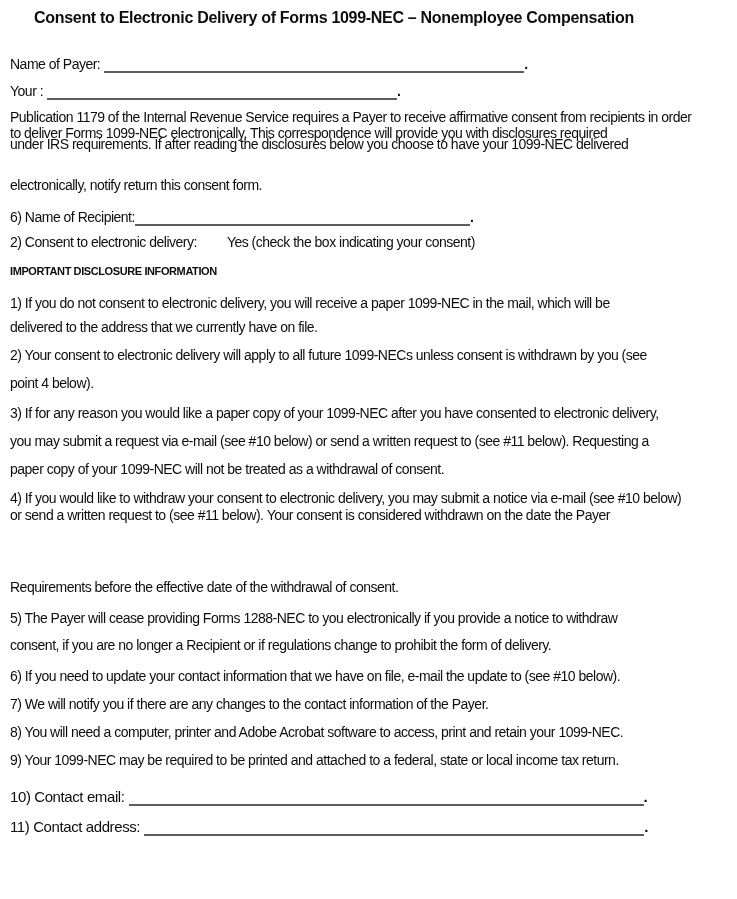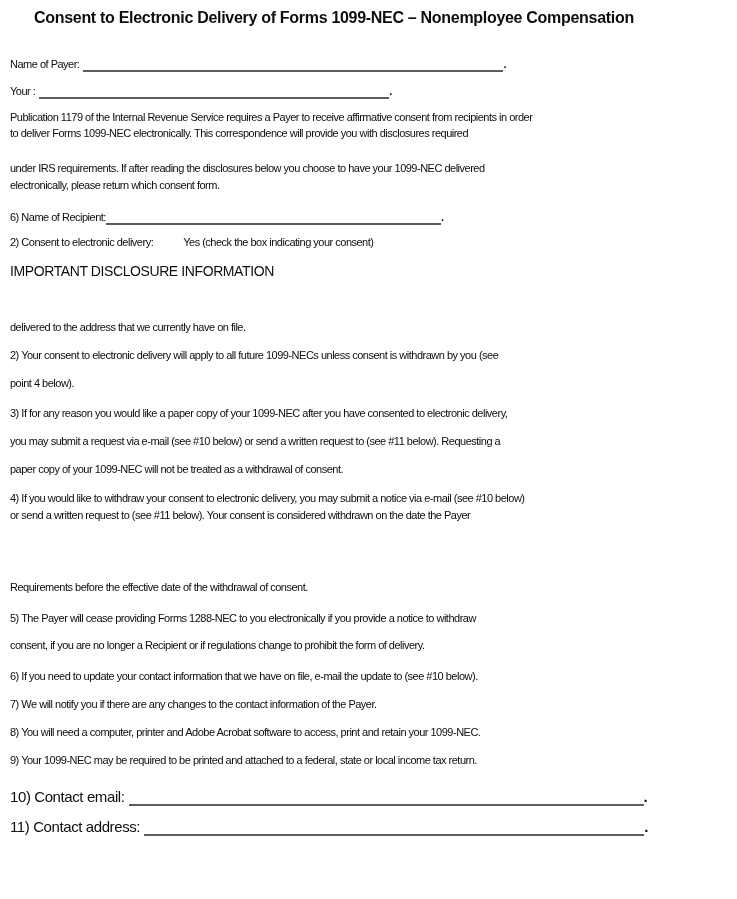--- a/index.html
+++ b/index.html
@@ -12,23 +12,23 @@
     overflow:hidden;
     box-sizing:border-box;
   }
   .abs { position:absolute; left:10px; white-space:nowrap; }
   .title {
     left:34px;
     font-size:16px; font-weight:700; letter-spacing:-0.3px;
     line-height:20px;
   }
   .ln {
-    font-size:11px; letter-spacing:-0.5px; line-height:16px; font-weight:400;
+    font-size:14px; letter-spacing:-0.5px; line-height:16px; font-weight:400;
   }
-  .heading { font-weight:400; font-size:14px; letter-spacing:-0.4px; }
+  .heading { font-weight:700; font-size:11px; letter-spacing:-0.4px; }
   .contact-ln { font-size:15px; letter-spacing:-0.4px; line-height:18px; }
   .blank {
     display:inline-block;
     border-bottom:2px solid #5c5c5c;
     height:11px;
     vertical-align:-4px;
     margin-left:4px;
   }
   .blank.payer   { width:420px; }
   .blank.dear    { width:350px; }
@@ -48,33 +48,34 @@
   <div class="abs ln" style="top:56px">
     <span>Name of Payer:</span><span class="blank payer"></span><span class="term">.</span>
   </div>
 
   <div class="abs ln" style="top:83px">
     <span>Your :</span><span class="blank dear"></span><span class="term">.</span>
   </div>
 
   <div class="abs ln" style="top:109px">Publication 1179 of the Internal Revenue Service requires a Payer to receive affirmative consent from recipients in order</div>
   <div class="abs ln" style="top:125px">to deliver Forms 1099-NEC electronically. This correspondence will provide you with disclosures required</div>
-  <div class="abs ln" style="top:160px">under IRS requirements. If after reading the disclosures below you choose to have your 1099-NEC delivered</div>
-  <div class="abs ln" style="top:177px">electronically, please return which consent form.</div>
+  <div class="abs ln" style="top:136px">under IRS requirements. If after reading the disclosures below you choose to have your 1099-NEC delivered</div>
+  <div class="abs ln" style="top:177px">electronically, notify return this consent form.</div>
 
   <div class="abs ln" style="top:209px">
     <span>6) Name of Recipient:</span><span class="blank recip"></span><span class="term">.</span>
   </div>
 
   <div class="abs ln" style="top:234px">
     <span>2) Consent to electronic delivery:</span><span class="gap30"></span><span>Yes (check the box indicating your consent)</span>
   </div>
 
   <div class="abs ln heading" style="top:263px">IMPORTANT DISCLOSURE INFORMATION</div>
 
+  <div class="abs ln" style="top:295px">1) If you do not consent to electronic delivery, you will receive a paper 1099-NEC in the mail, which will be</div>
   <div class="abs ln" style="top:319px">delivered to the address that we currently have on file.</div>
   <div class="abs ln" style="top:347px">2) Your consent to electronic delivery will apply to all future 1099-NECs unless consent is withdrawn by you (see</div>
   <div class="abs ln" style="top:375px">point 4 below).</div>
   <div class="abs ln" style="top:405px">3) If for any reason you would like a paper copy of your 1099-NEC after you have consented to electronic delivery,</div>
   <div class="abs ln" style="top:433px">you may submit a request via e-mail (see #10 below) or send a written request to (see #11 below). Requesting a</div>
   <div class="abs ln" style="top:461px">paper copy of your 1099-NEC will not be treated as a withdrawal of consent.</div>
   <div class="abs ln" style="top:490px">4) If you would like to withdraw your consent to electronic delivery, you may submit a notice via e-mail (see #10 below)</div>
   <div class="abs ln" style="top:507px">or send a written request to (see #11 below). Your consent is considered withdrawn on the date the Payer</div>
   <div class="abs ln" style="top:579px">Requirements before the effective date of the withdrawal of consent.</div>
   <div class="abs ln" style="top:610px">5) The Payer will cease providing Forms 1288-NEC to you electronically if you provide a notice to withdraw</div>

